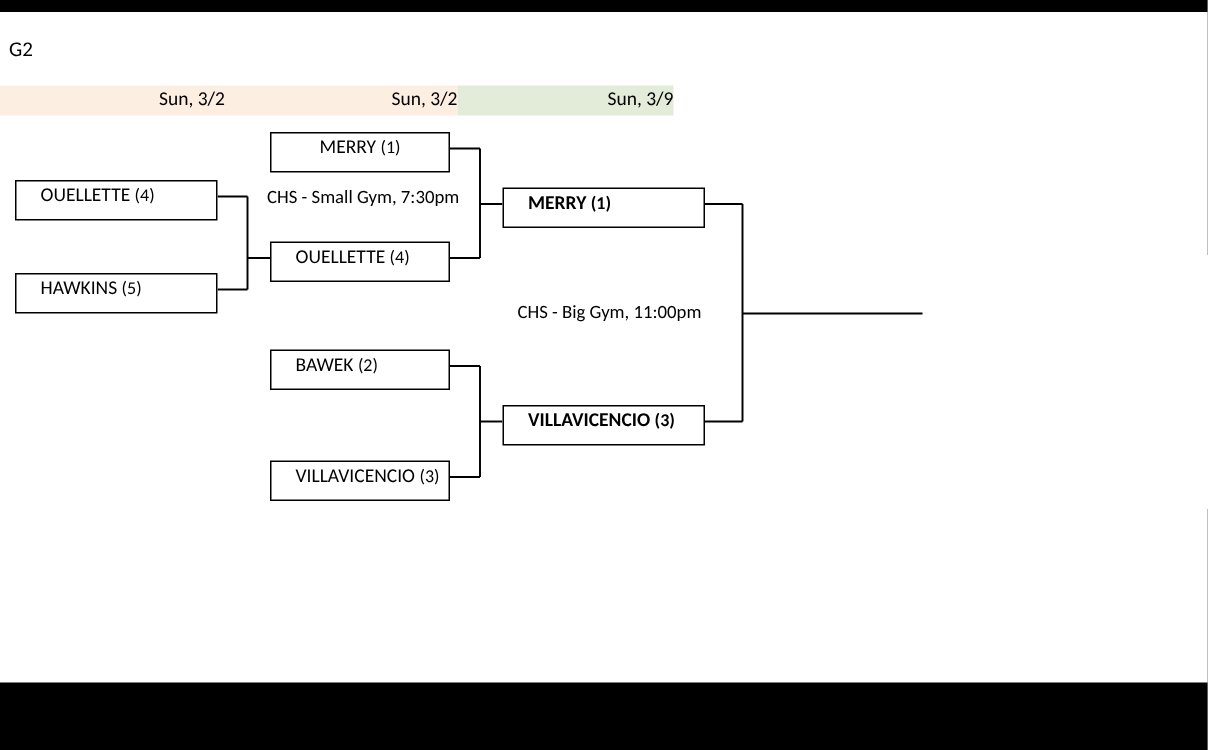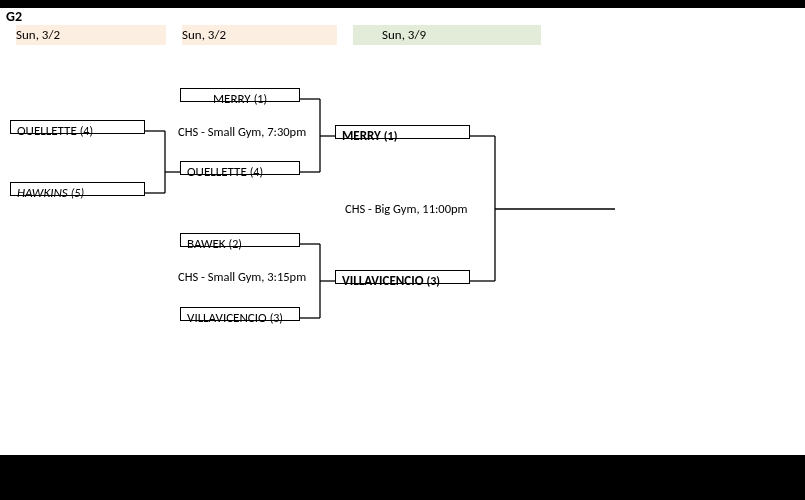--- a/index.html
+++ b/index.html
@@ -29,51 +29,50 @@
       height: 45px;
       background: #000;
     }
     .content {
       position: absolute;
       top: 8px;
       left: 0;
       right: 0;
     }
     .title {
-      font-weight: bold;
+      font-weight: normal;
       font-size: 14px;
-      padding: 0 6px;
+      padding: 16px 6px;
     }
     .header-row { display: flex; }
     .header-cell {
       height: 20px;
       line-height: 20px;
-      text-align: left;
+      text-align: right;
       font-size: 13px;
-      margin-left: 16px;
     }
     .col1 { width: 150px; }
     .col2 { width: 155px; }
-    .col3 { width: 188px; padding-left: 29px; }
+    .col3 { width: 144px; padding-left: 29px; }
     .h1 { background: #fdeee2; }
     .h2 { background: #fdeee2; }
     .h3 { background: #e3ecd8; }
     .bracket-area {
       position: absolute;
       top: 50px;
       left: 0;
       width: 805px;
       height: 400px;
     }
     .team-box {
       position: absolute;
       border: 1px solid #000;
-      height: 14px;
+      height: 27px;
       line-height: 20px;
-      padding: 0 6px;
+      padding: 0 16px;
       background: #fff;
       white-space: nowrap;
     }
     .team-box.bold { font-weight: bold; }
     .info-text {
       position: absolute;
       font-size: 12.5px;
       white-space: nowrap;
     }
     .seed { font-size: 12px; }
@@ -124,40 +123,39 @@
         <line x1="470" y1="78" x2="495" y2="78"></line>
         <line x1="470" y1="223" x2="495" y2="223"></line>
         <line x1="495" y1="78" x2="495" y2="223"></line>
         <line x1="495" y1="151" x2="615" y2="151"></line>
       </svg>
 
       <div class="team-box" style="left:10px; top:62px; width:135px;">
         <span>OUELLETTE</span>
         <span class="seed">(4)</span>
       </div>
-      <div class="team-box" style="left:10px; top:124px; width:135px;font-style:italic;">
+      <div class="team-box" style="left:10px; top:124px; width:135px;">
         <span>HAWKINS</span>
         <span class="seed">(5)</span>
       </div>
 
       <div class="team-box" style="left:180px; top:30px; width:120px; text-align:center;">
         <span>MERRY</span>
         <span class="seed">(1)</span>
       </div>
       <div class="info-text" style="left:178px; top:66px;">CHS - Small Gym, 7:30pm</div>
       <div class="team-box" style="left:180px; top:103px; width:120px; text-align:left;">
         <span>OUELLETTE</span>
         <span class="seed">(4)</span>
       </div>
 
       <div class="team-box" style="left:180px; top:175px; width:120px; ">
         <span>BAWEK</span>
         <span class="seed">(2)</span>
       </div>
-      <div class="info-text" style="left:178px; top:211px;">CHS - Small Gym, 3:15pm</div>
       <div class="team-box" style="left:180px; top:249px; width:120px; text-align:left;">
         <span>VILLAVICENCIO</span>
         <span class="seed">(3)</span>
       </div>
 
       <div class="team-box bold" style="left:335px; top:67px; width:135px;">
         <span>MERRY</span>
         <span class="seed">(1)</span>
       </div>
       <div class="info-text" style="left:345px; top:143px;">CHS - Big Gym, 11:00pm</div>

